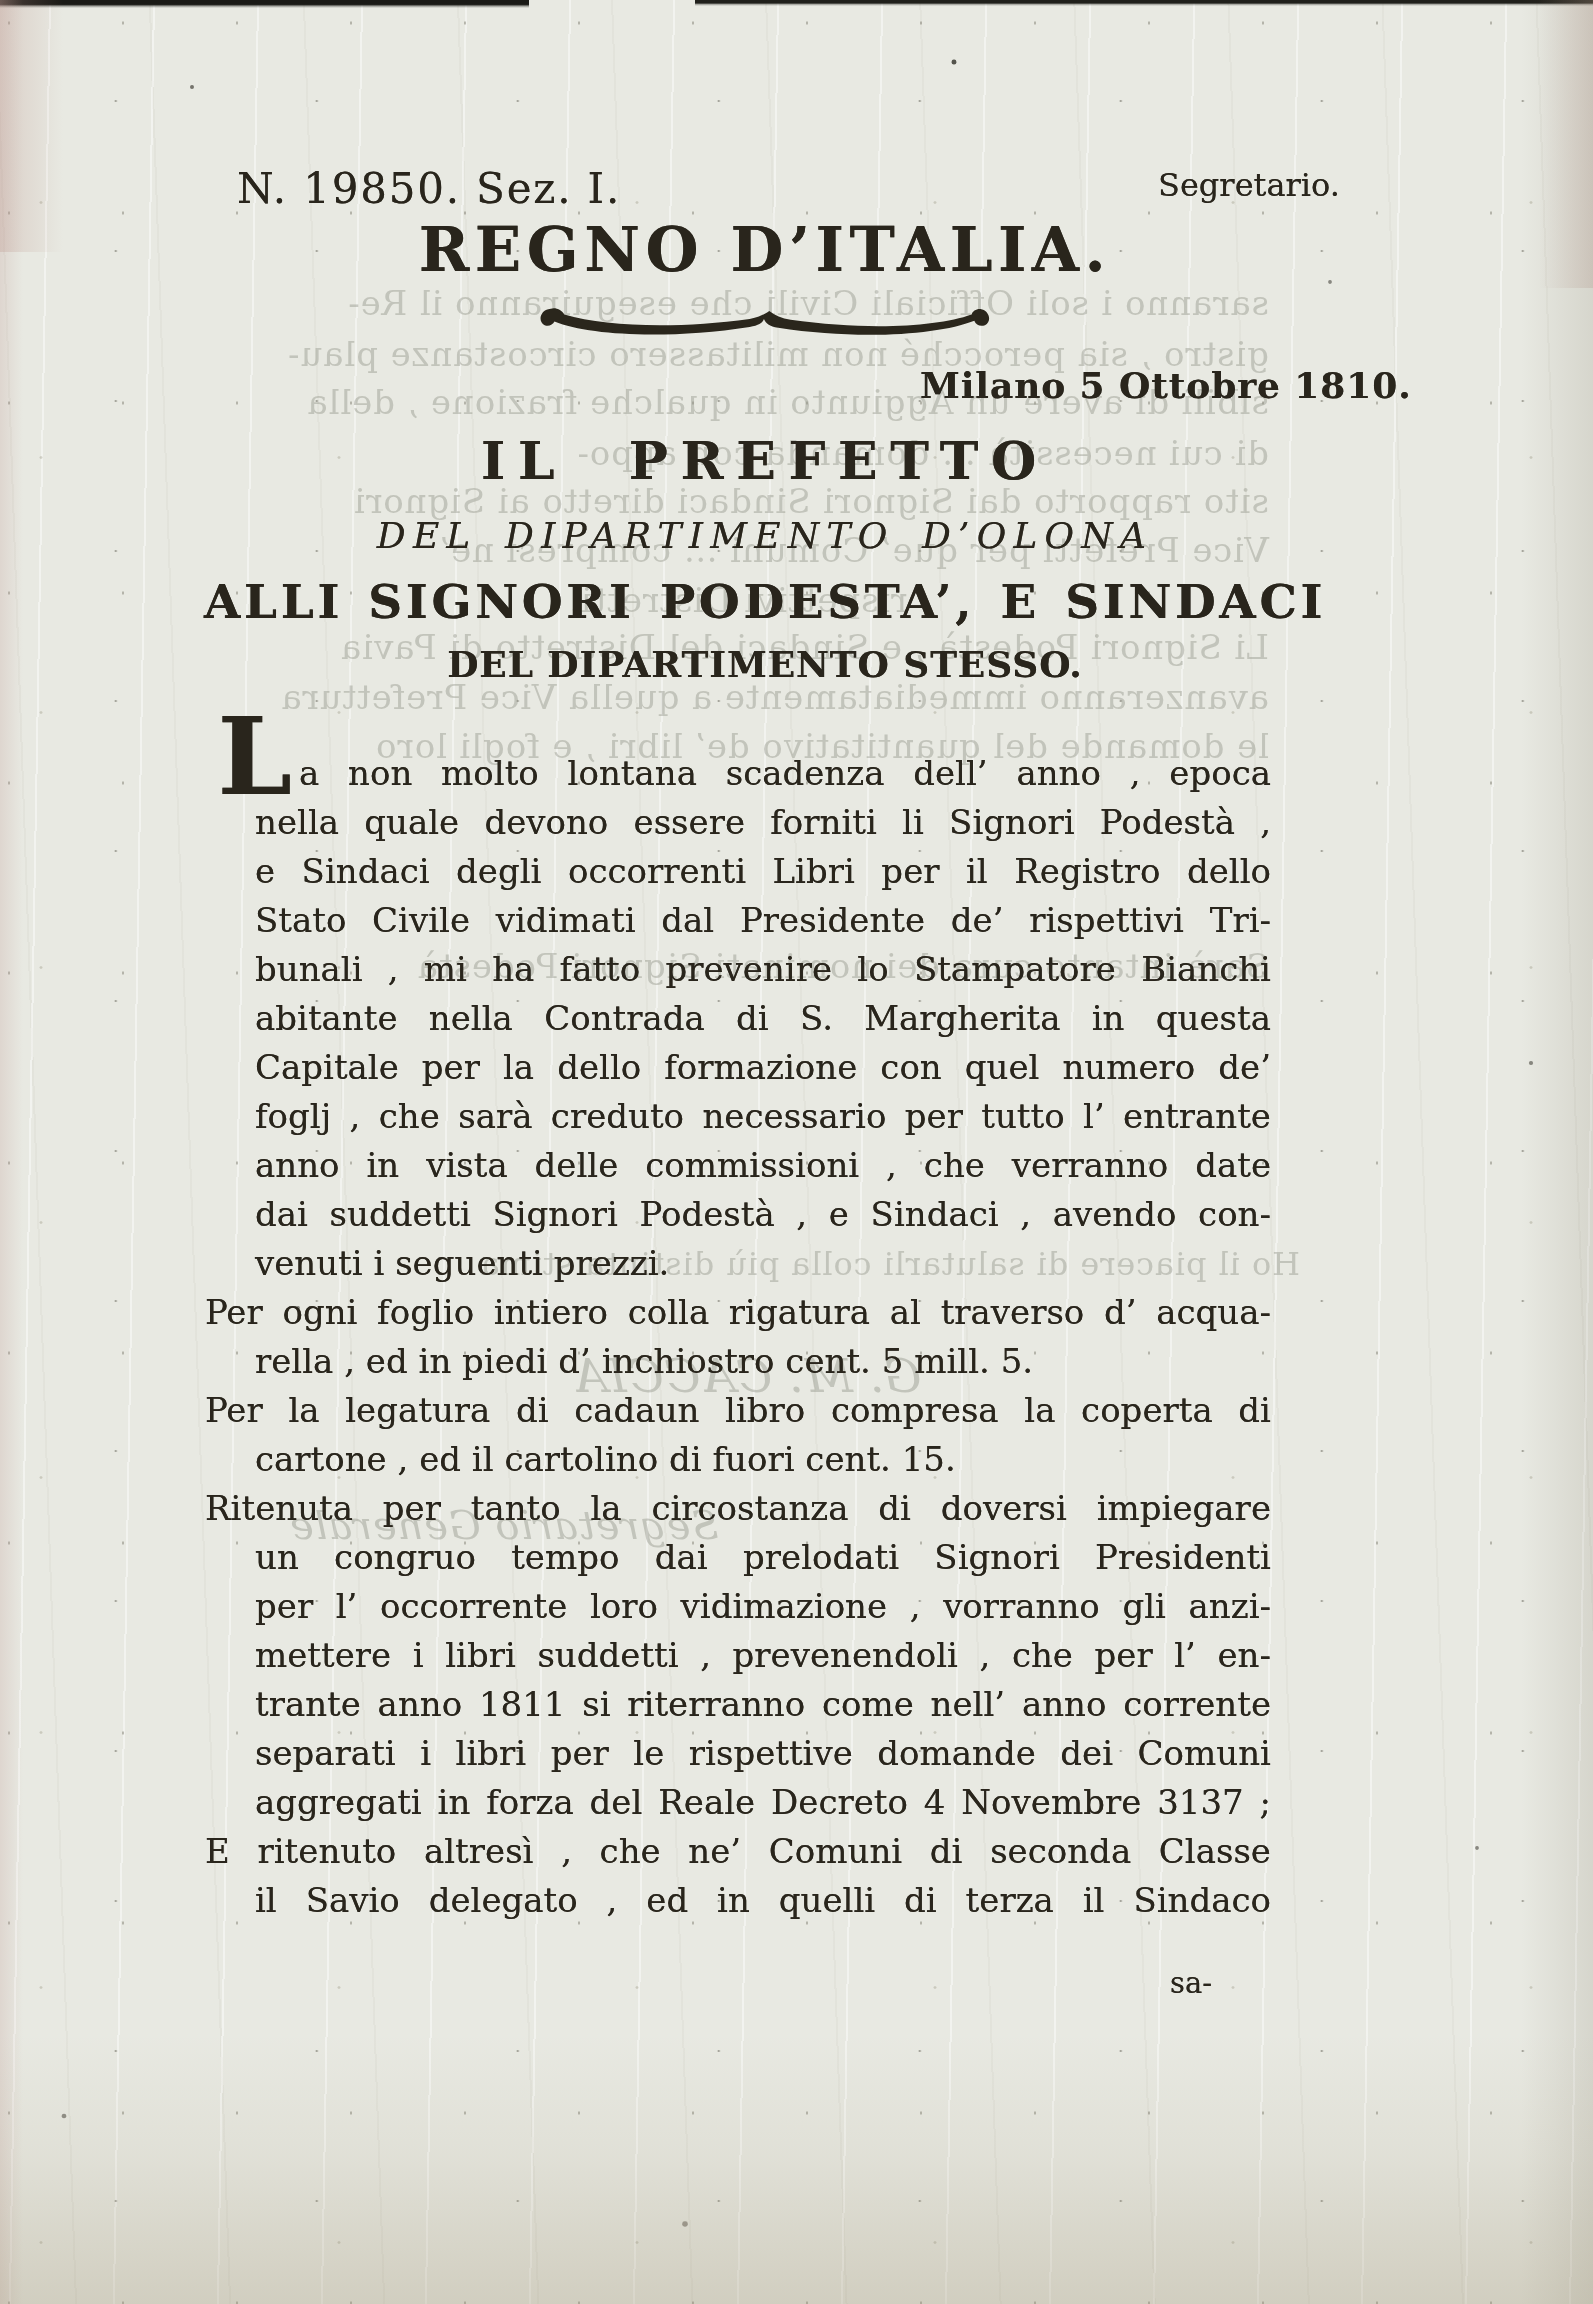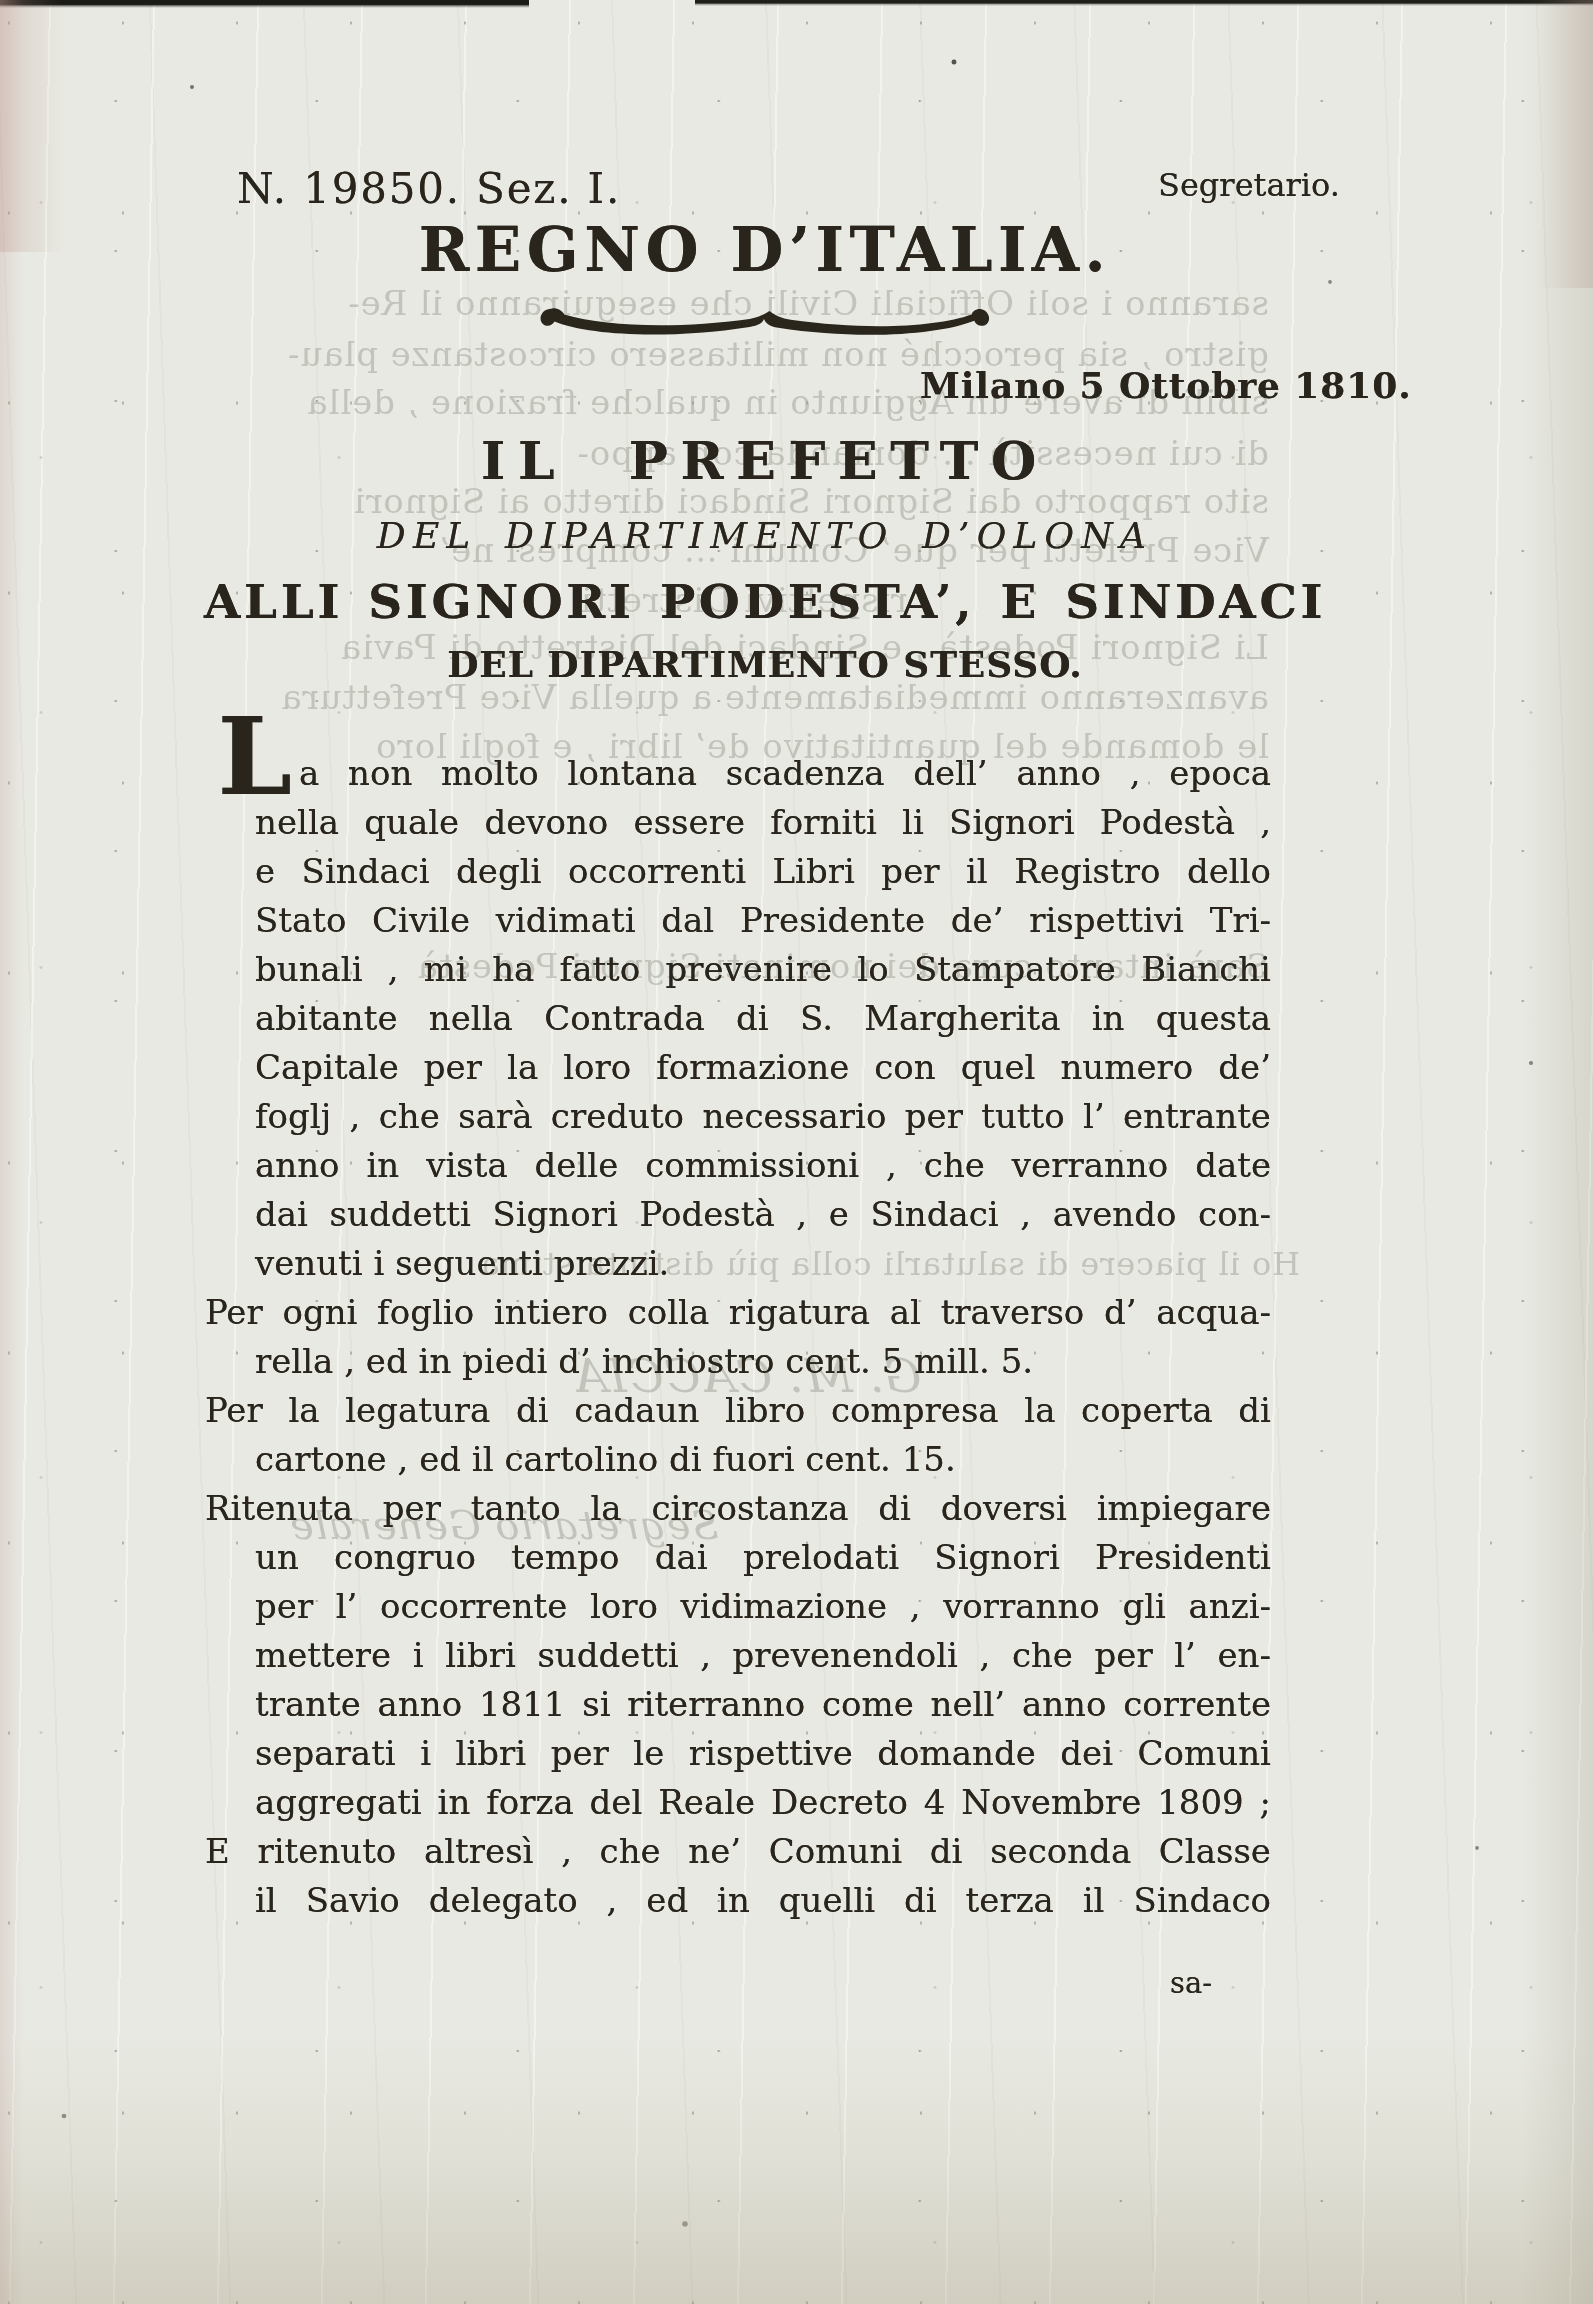--- a/index.html
+++ b/index.html
@@ -137,34 +137,34 @@
 <div class="cband h4 ink">DEL DIPARTIMENTO STESSO.</div>
 
 <div class="bodyblock ink">
   <span class="dropcap">L</span>
   <div class="bl j first">a non molto lontana scadenza dell’ anno , epoca</div>
   <div class="bl j ind">nella quale devono essere forniti li Signori Podestà ,</div>
   <div class="bl j ind">e Sindaci degli occorrenti Libri per il Registro dello</div>
   <div class="bl j ind">Stato Civile vidimati dal Presidente de’ rispettivi Tri-</div>
   <div class="bl j ind">bunali , mi ha fatto prevenire lo Stampatore Bianchi</div>
   <div class="bl j ind">abitante nella Contrada di S. Margherita in questa</div>
-  <div class="bl j ind">Capitale per la loro formazione con quel numero de’</div>
+  <div class="bl j ind">Capitale per la dello formazione con quel numero de’</div>
   <div class="bl j ind">foglj , che sarà creduto necessario per tutto l’ entrante</div>
   <div class="bl j ind">anno in vista delle commissioni , che verranno date</div>
   <div class="bl j ind">dai suddetti Signori Podestà , e Sindaci , avendo con-</div>
   <div class="bl nj ind">venuti i seguenti prezzi.</div>
   <div class="bl j">Per ogni foglio intiero colla rigatura al traverso d’ acqua-</div>
   <div class="bl nj ind">rella , ed in piedi d’ inchiostro cent. 5 mill. 5.</div>
   <div class="bl j">Per la legatura di cadaun libro compresa la coperta di</div>
   <div class="bl nj ind">cartone , ed il cartolino di fuori cent. 15.</div>
   <div class="bl j">Ritenuta per tanto la circostanza di doversi impiegare</div>
   <div class="bl j ind">un congruo tempo dai prelodati Signori Presidenti</div>
   <div class="bl j ind">per l’ occorrente loro vidimazione , vorranno gli anzi-</div>
   <div class="bl j ind">mettere i libri suddetti , prevenendoli , che per l’ en-</div>
   <div class="bl j ind">trante anno 1811 si riterranno come nell’ anno corrente</div>
   <div class="bl j ind">separati i libri per le rispettive domande dei Comuni</div>
-  <div class="bl j ind">aggregati in forza del Reale Decreto 4 Novembre 1809 ;</div>
+  <div class="bl j ind">aggregati in forza del Reale Decreto 4 Novembre 3137 ;</div>
   <div class="bl j">E ritenuto altresì , che ne’ Comuni di seconda Classe</div>
   <div class="bl j ind">il Savio delegato , ed in quelli di terza il Sindaco</div>
 </div>
 
 <div class="catchword ink">sa-</div>
 
 
 </body></html>

